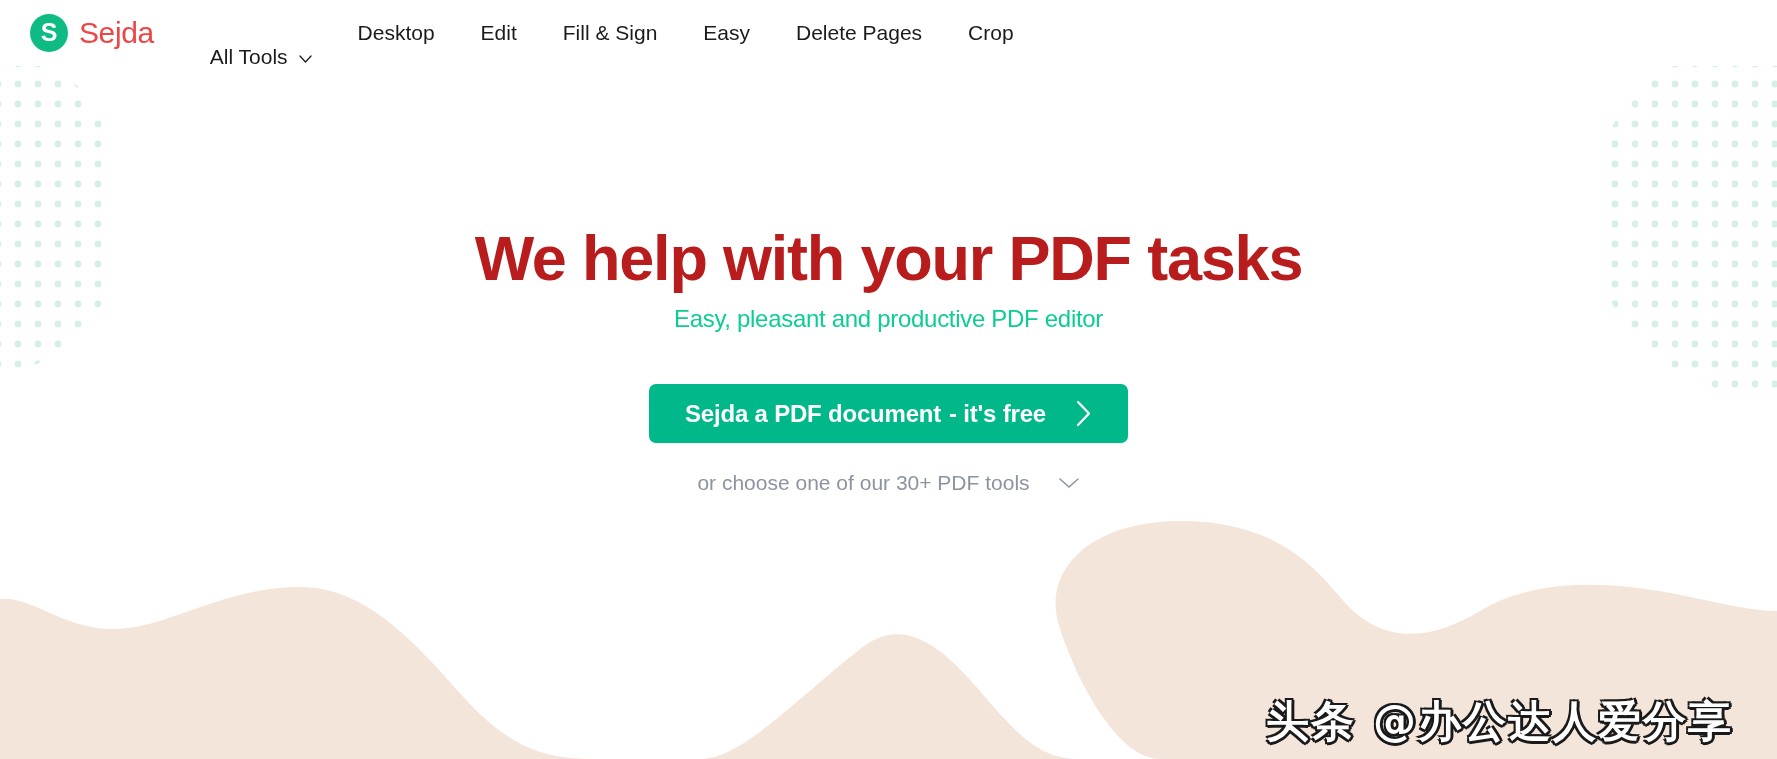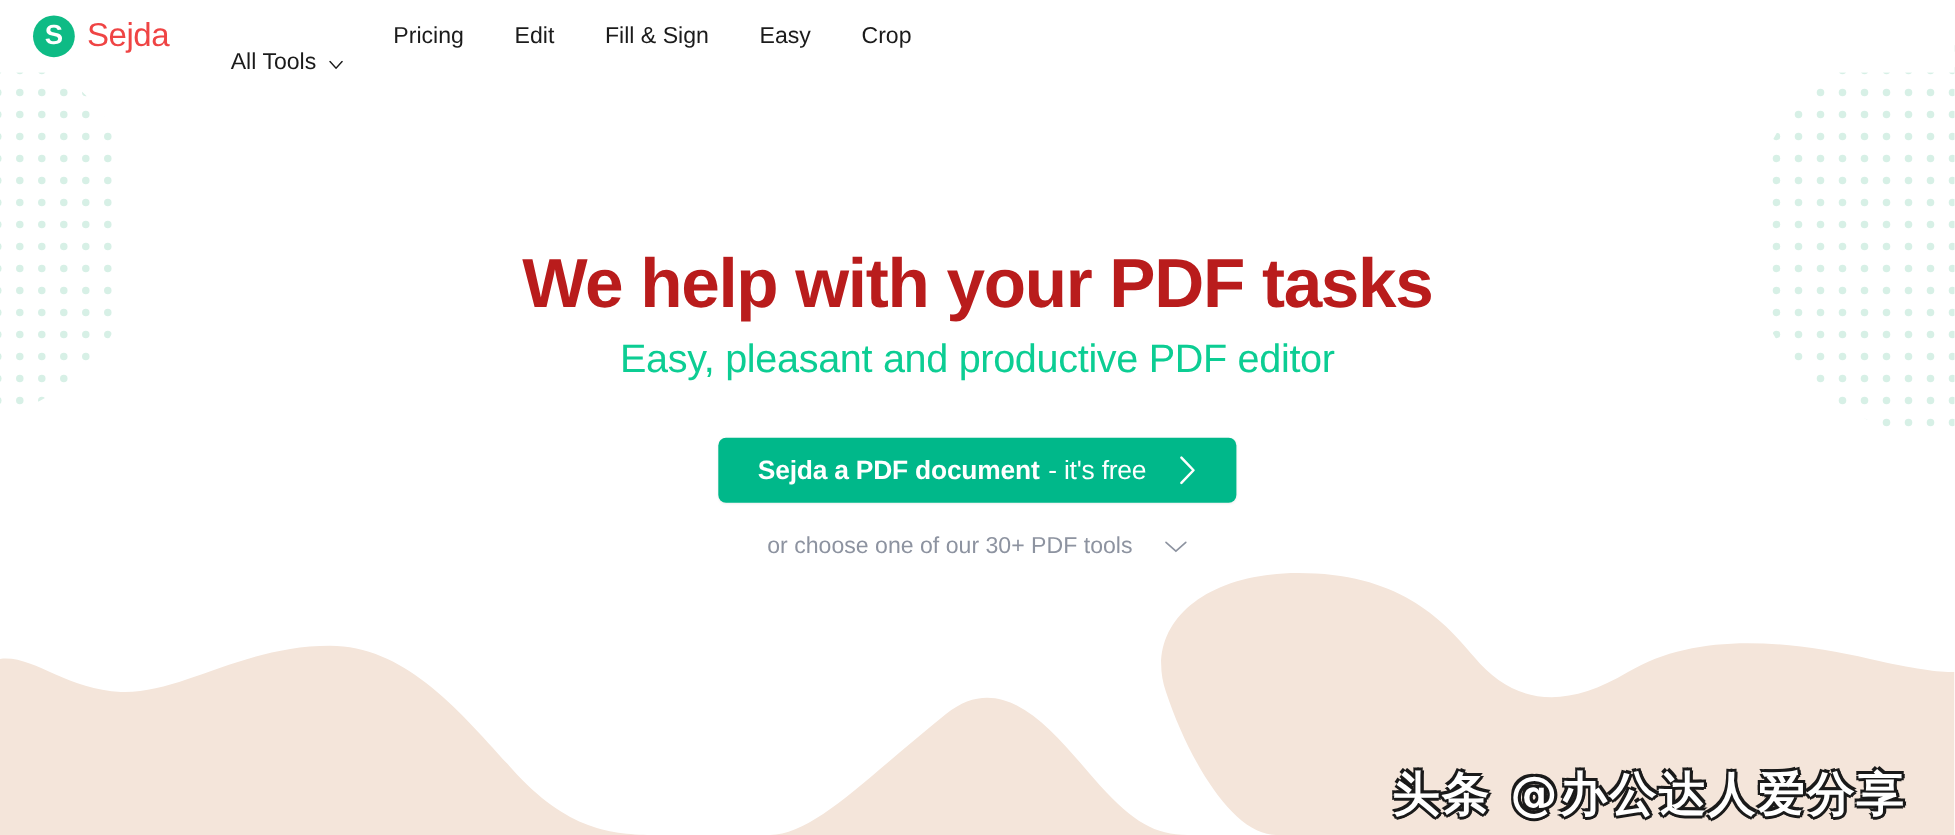--- a/index.html
+++ b/index.html
@@ -77,42 +77,42 @@
     color:#b91c1c;
     font-size:63px;
     font-weight:bold;
     letter-spacing:-1.2px;
     line-height:1.05;
     font-family:"Liberation Sans", sans-serif;
   }
   .hero-sub {
     margin-top:14px;
     color:#0ccd93;
-    font-size:36px;
+    font-size:24px;
     font-weight:400;
     letter-spacing:-0.3px;
     font-family:"Liberation Sans", sans-serif;
   }
   .cta-wrap { margin-top:51px; display:flex; justify-content:center; }
   .cta {
     display:inline-flex; align-items:center;
     background:#00b88a;
     border:none; border-radius:7px;
     padding:0 36px;
     height:59px;
     cursor:pointer;
     box-shadow:0 1px 2px rgba(0,0,0,0.06);
     font-family:"Liberation Sans", sans-serif;
   }
   .cta-strong {
     color:#ffffff; font-size:24px; font-weight:bold;
     letter-spacing:-0.2px;
   }
   .cta-light {
-    color:#ffffff; font-size:24px; font-weight:400;
+    color:#ffffff; font-size:24px; font-weight:700;
     letter-spacing:-0.2px; margin-left:8px;
   }
   .cta-arrow {
     margin-left:30px; display:flex; align-items:center;
   }
   .choose {
     margin-top:28px;
     display:flex; align-items:center; justify-content:center; gap:28px;
     color:#8d93a0; font-size:21px; font-weight:400;
     cursor:pointer;
@@ -516,30 +516,33 @@
     </div>
 
     <nav class="nav-main">
       <a class="nav-item">
         <span>All Tools</span>
         <svg class="caret" viewBox="0 0 13 8">
           <path d="M1 1 L6.5 7 L12 1" fill="none" stroke="#1b1b1b" stroke-width="1.3" stroke-linecap="round"></path>
         </svg>
       </a>
       <a class="nav-item">
-        <span>Pricing</span>
+        <span>Desktop</span>
       </a>
       <a class="nav-item">
         <span>Edit</span>
       </a>
       <a class="nav-item">
         <span>Fill &amp; Sign</span>
       </a>
       <a class="nav-item">
         <span>Easy</span>
+      </a>
+      <a class="nav-item">
+        <span>Delete Pages</span>
       </a>
       <a class="nav-item">
         <span>Crop</span>
       </a>
     </nav>
 
   </div>
 
   <section class="hero">
     <h1 class="hero-title">We help with your PDF tasks</h1>

